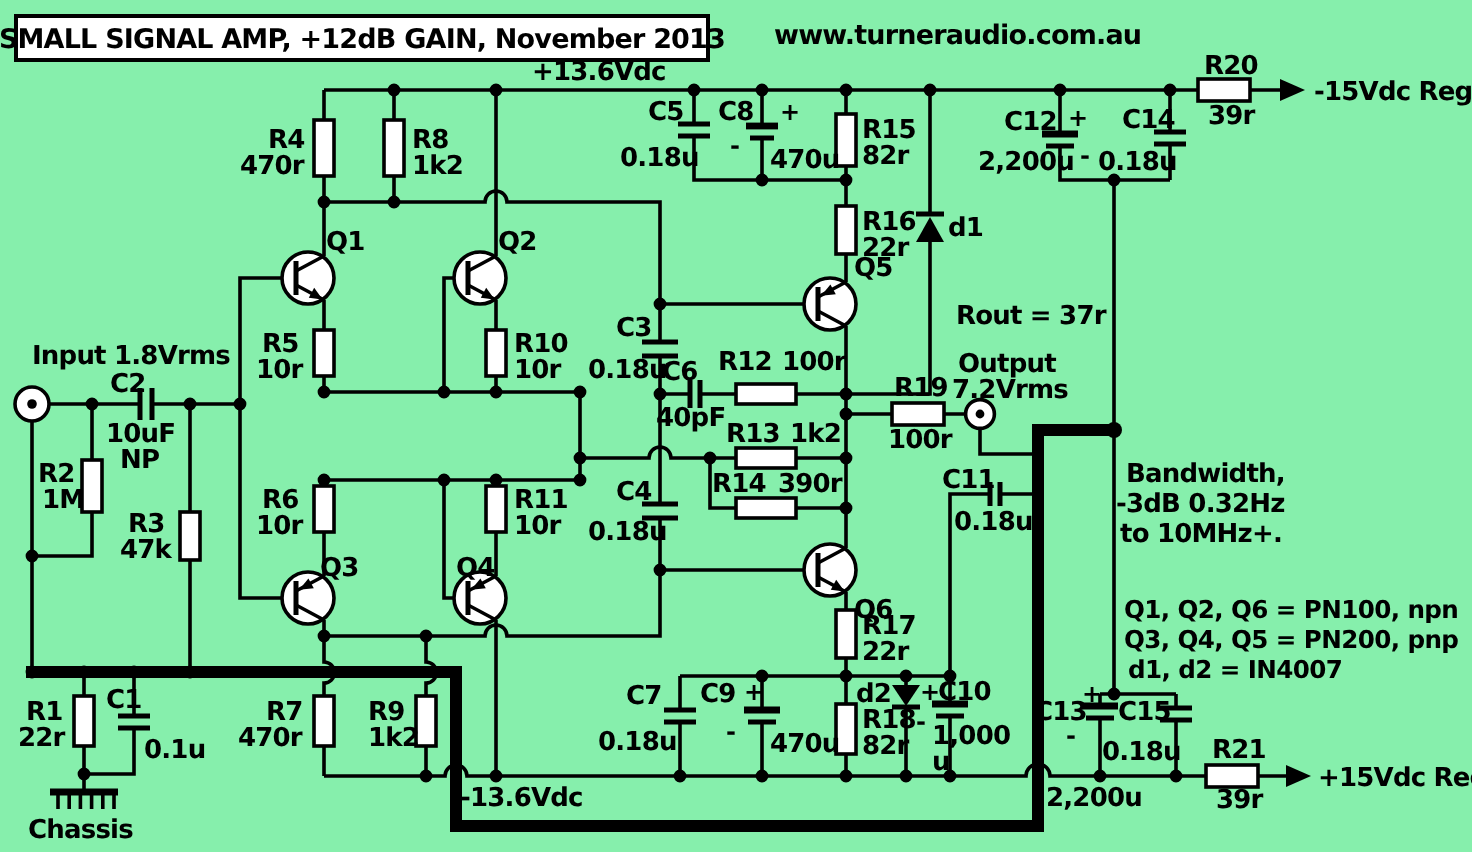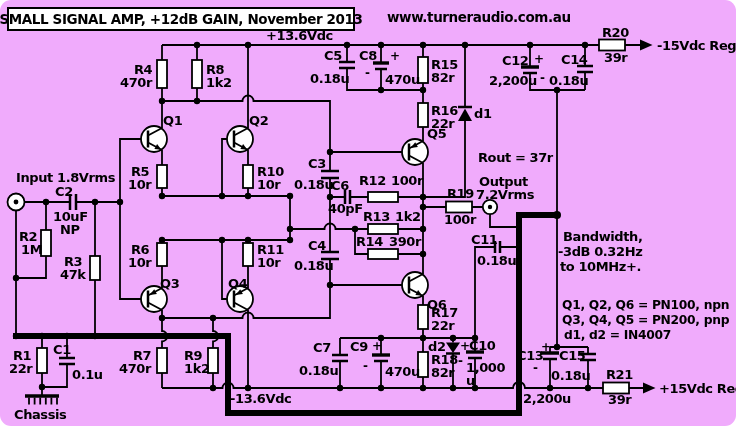--- a/index.html
+++ b/index.html
@@ -1,16 +1,16 @@
 <!DOCTYPE html>
 <html><head>
 <meta charset="utf-8">
 <style>
   html,body{margin:0;padding:0;background:#fff;}
-  .stage{width:736px;height:426px;position:relative;background:#f0abfc;overflow:hidden;border-radius:11px;}
+  .stage{width:736px;height:426px;position:relative;background:#86efac;overflow:hidden;}
   svg{display:block;}
   .w{fill:none;stroke:#000;stroke-width:1.8;}
   .wp{fill:none;stroke:#000;stroke-width:2.5;}
   .wp3{fill:none;stroke:#000;stroke-width:3.4;}
   .bus{fill:none;stroke:#000;stroke-width:6;}
   .box{fill:#fff;stroke:#000;stroke-width:1.8;}
   .blk{fill:#000;stroke:none;}
   .t{font-family:"DejaVu Sans",sans-serif;font-weight:bold;font-size:13px;letter-spacing:-0.4px;fill:#000;}
   .ts{font-size:12px;}
   .t12{font-size:12.3px;letter-spacing:-0.3px;}

